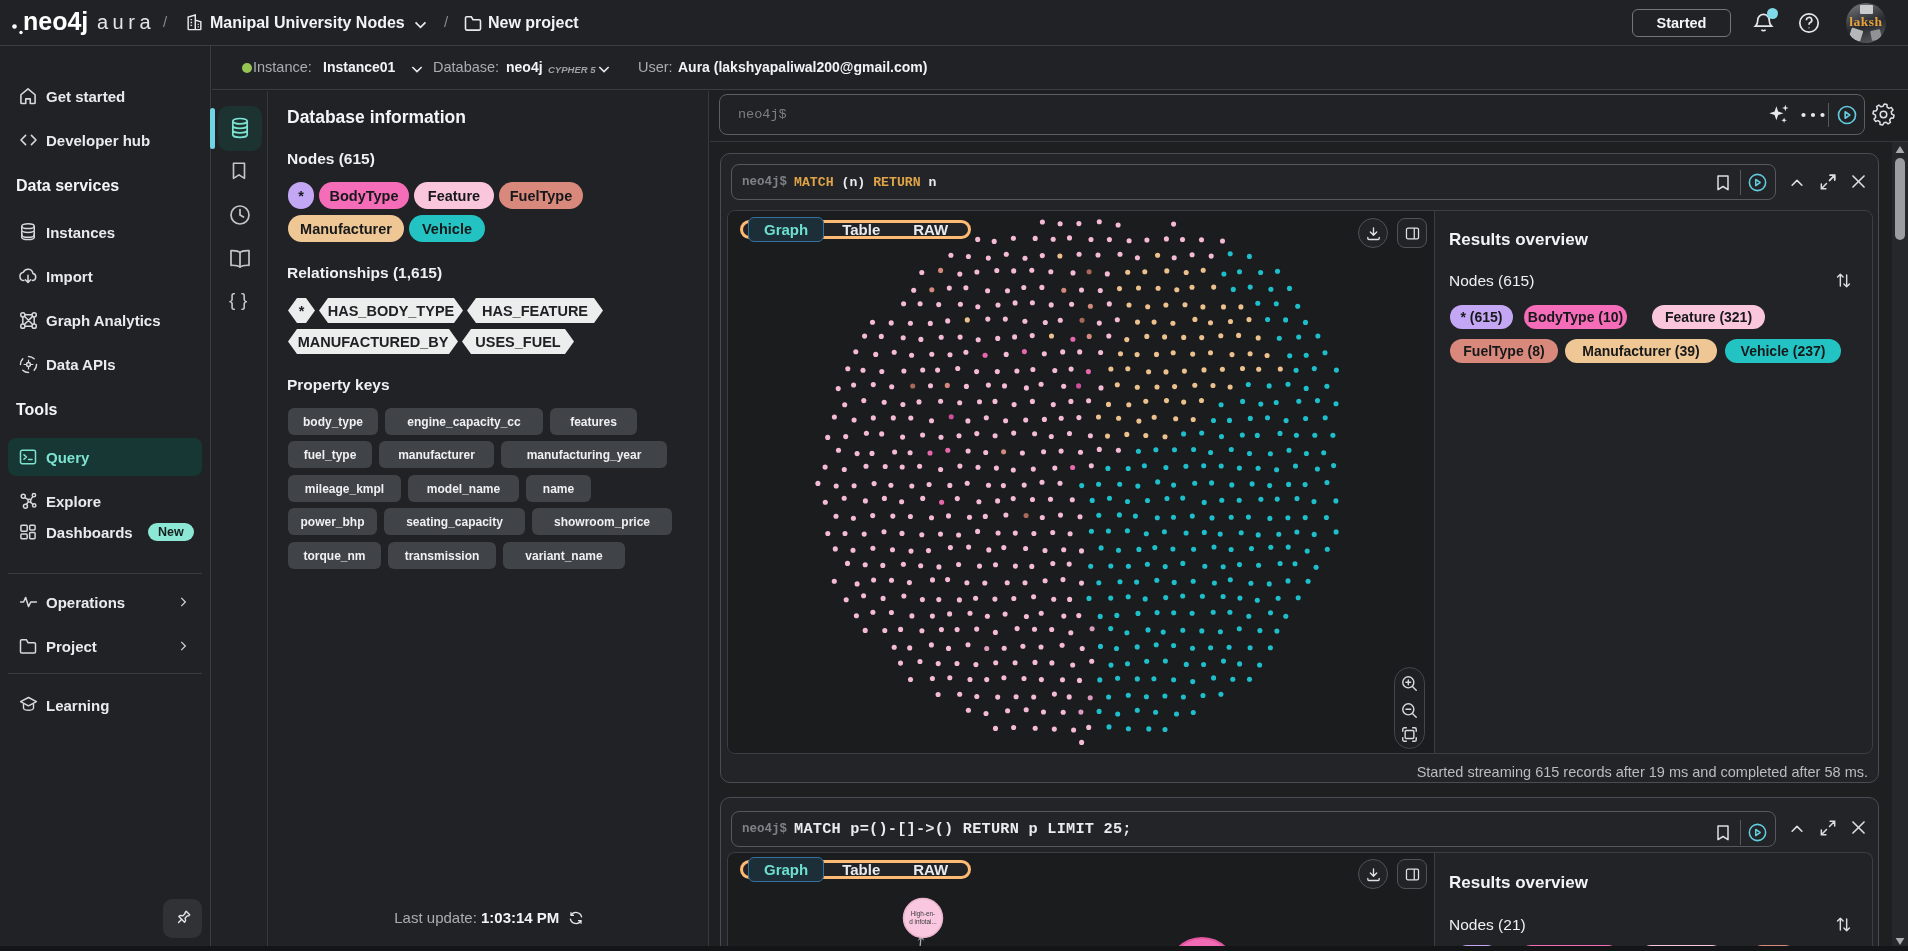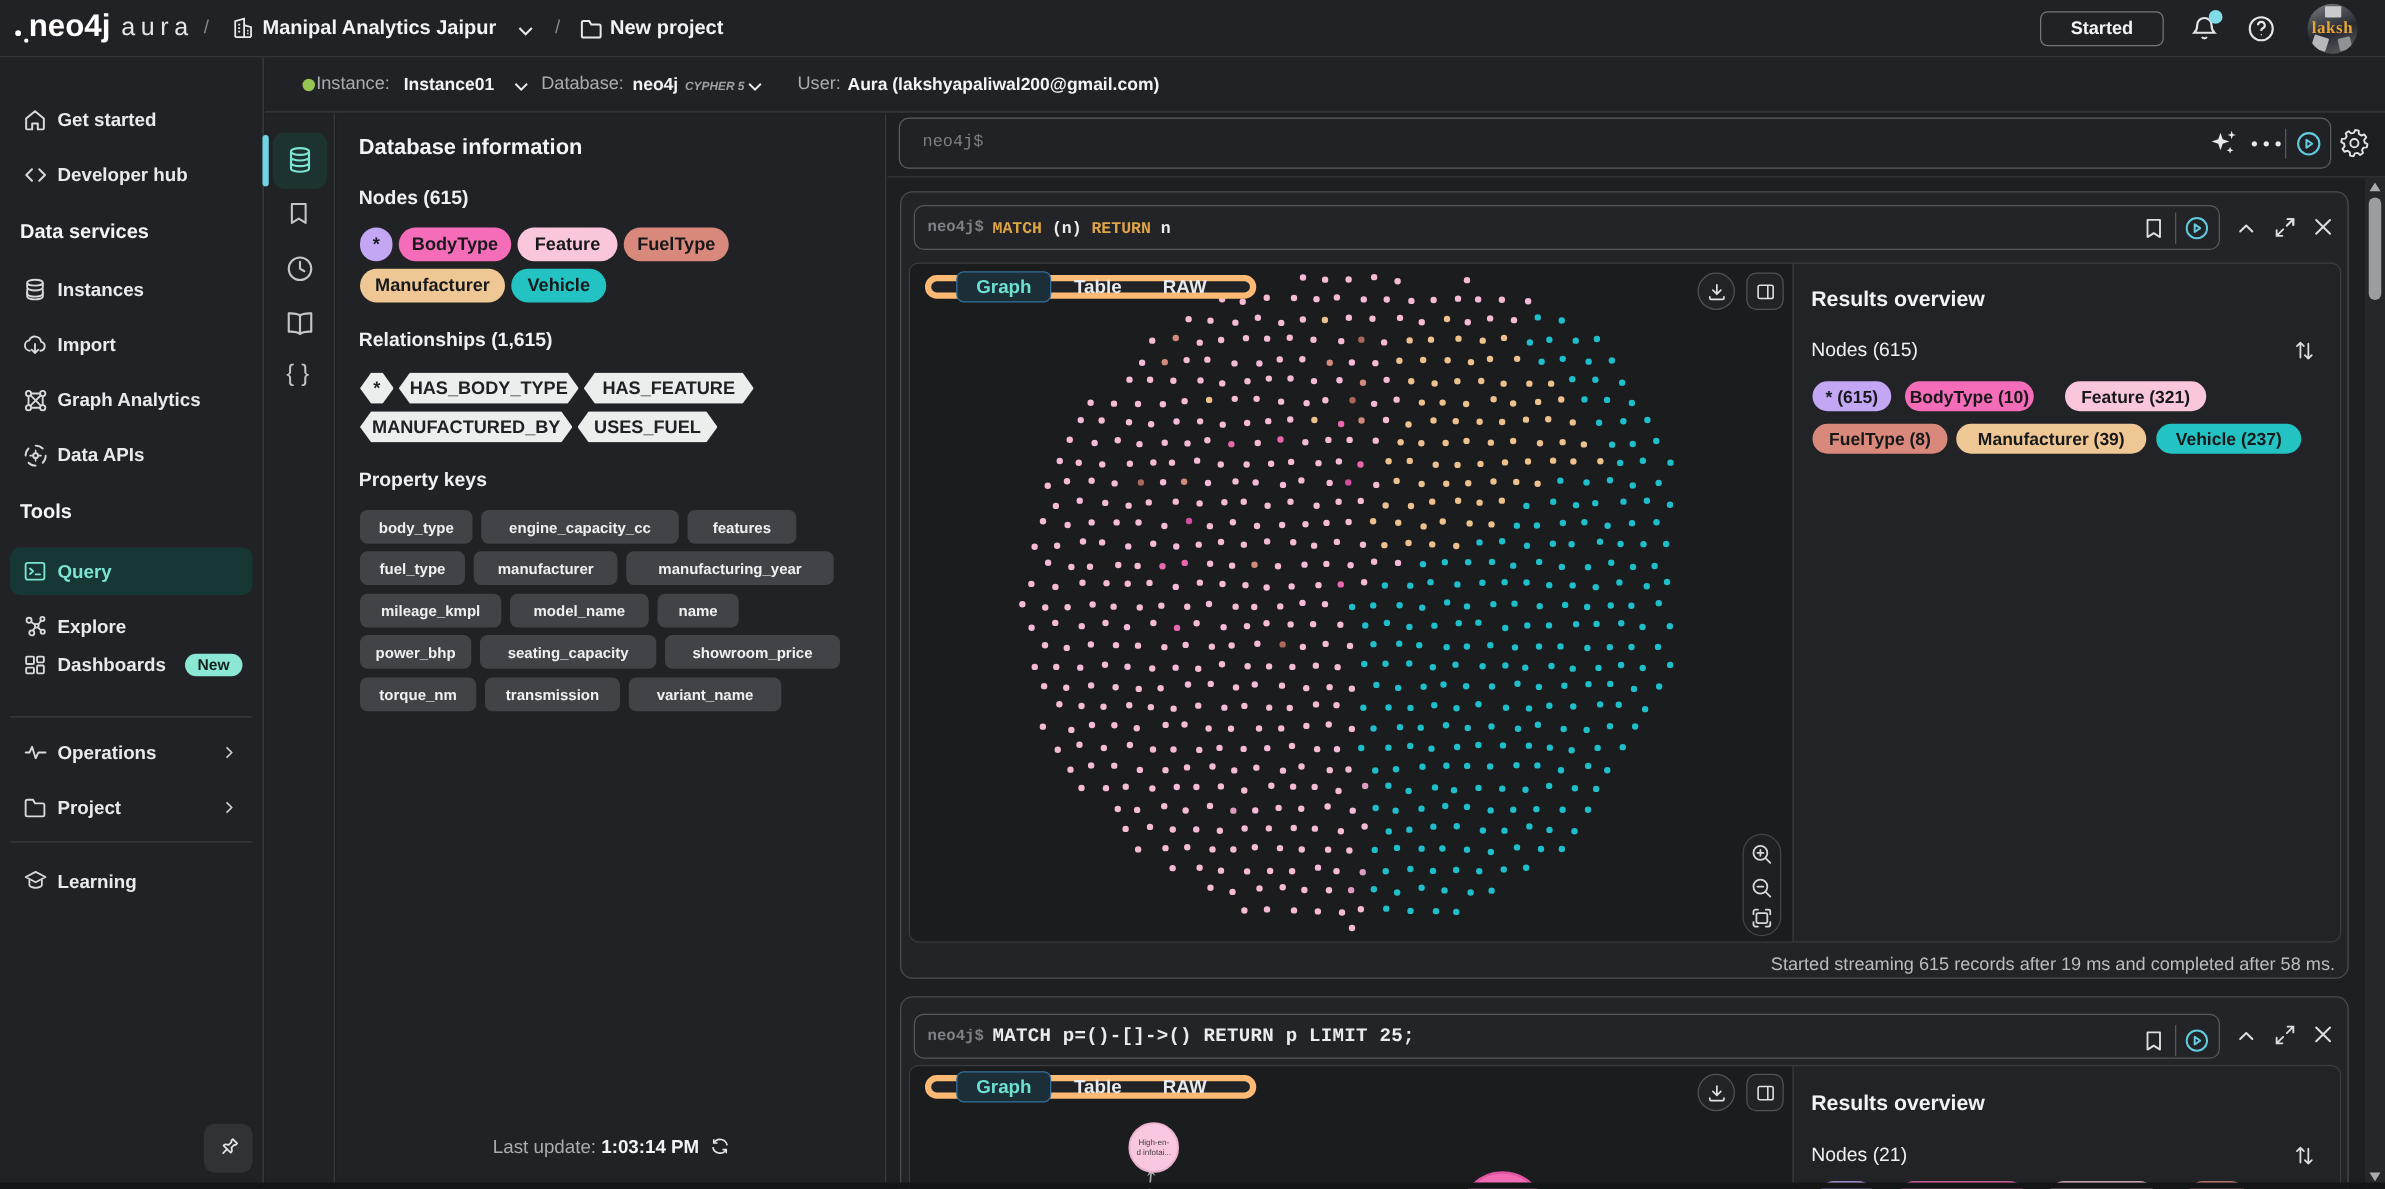--- a/index.html
+++ b/index.html
@@ -41,21 +41,21 @@
 #lastupd b { color:#f2f3f5; font-weight:700; }
 
 #qpanel { position:absolute; left:710px; top:91px; width:1198px; height:860px; background:#1e1f21; }
 #qinput { position:absolute; left:9px; top:3px; width:1146px; height:41px; border:1px solid #5b5e63; border-radius:8px; background:#212225; }
 .mono { font-family:"Liberation Mono", monospace; }
 #qdivider { position:absolute; left:0px; top:50px; width:1198px; height:1px; background:#35373b; }
 .frame { position:absolute; left:10px; width:1159px; background:#232427; border:1px solid #4a4c51; border-radius:10px; }
 .fqbar { position:absolute; left:10px; top:10px; width:1045px; height:36px; border:1px solid #55585d; border-radius:8px; display:flex; align-items:center; }
 .fico { color:#dcdee1; }
 .resultbox { position:absolute; left:6px; top:56px; width:1146px; height:544px; background:#222327; border:1px solid #3b3d41; border-radius:8px; overflow:hidden; }
-.tabs { position:absolute; left:12px; top:9px; height:19px; border:5px solid #fdba74; border-radius:10px; background:#222326; display:flex; align-items:center; padding:0 20px; gap:3px; }
+.tabs { position:absolute; left:12px; top:9px; height:19px; border:3px solid #fdba74; border-radius:10px; background:#222326; display:flex; align-items:center; padding:0 5px; gap:3px; }
 .tab { height:25px; border-radius:6px; display:flex; align-items:center; justify-content:center; font-size:15px; font-weight:700; color:#e8eaec; padding:0 15px; }
 .tab.sel { color:#6ee0d0; background:#1c2f38; border:1px solid #35719c; }
 .canbtn { position:absolute; width:30px; height:30px; border:1px solid #505257; border-radius:8px; background:#222326; display:flex; align-items:center; justify-content:center; color:#dfe1e4; }
 .rpanel-title { position:absolute; color:#f2f3f5; font-size:17px; font-weight:700; }
 .rpill { position:absolute; height:24px; border-radius:12px; color:#17181a; font-size:14px; font-weight:700; display:flex; align-items:center; justify-content:center; }
 .statusline { position:absolute; right:10px; color:#b9bcc1; font-size:14.5px; }
 .zbtn { position:absolute; left:0; width:26px; height:26px; color:#d7d9dc; display:flex; align-items:center; justify-content:center; }
 .zoomwrap { position:absolute; left:666px; top:456px; width:31px; height:82px; border:1px solid #44464b; border-radius:16px; background:#1f2023; }
 
 #vscroll { position:absolute; left:1892px; top:142px; width:16px; height:809px; background:#26272a; }
@@ -70,21 +70,21 @@
       <circle cx="11" cy="11.5" r="1.7" fill="#fff"></circle>
     </svg>
   <div class="abs" style="left:23px;top:7px;font-size:25px;font-weight:700;color:#fff;letter-spacing:0px;">neo4j</div>
   <div class="abs" style="left:97px;top:11px;font-size:20px;font-weight:400;color:#e4e5e7;letter-spacing:4.5px;">aura</div>
   <div class="abs" style="left:163px;top:13px;font-size:15px;color:#87898d;">/</div>
   <svg class="abs" style="left:185px;top:13px" width="19" height="19" viewBox="0 0 24 24" fill="none" stroke="#e8eaec" stroke-width="1.8">
       <path d="M4 21V5l9-2.5V21M13 9l7 2v10M4 21h16"></path>
       <path d="M7 8.5h2M7 12h2M7 15.5h2" stroke-width="1.6"></path>
       <path d="M16 14.5h1.5M16 17.5h1.5" stroke-width="1.6"></path>
     </svg>
-  <div class="crumb" style="left:210px;">Manipal Analytics Jaipur</div>
+  <div class="crumb" style="left:210px;">Manipal University Nodes</div>
   <svg class="abs" style="left:412px;top:16px" width="17" height="17" viewBox="0 0 24 24" fill="none" stroke="#e8eaec" stroke-width="2.4">
       <path d="M5 9l7 7 7-7"></path>
     </svg>
   <div class="abs" style="left:444px;top:13px;font-size:15px;color:#87898d;">/</div>
   <svg class="abs" style="left:463px;top:13px" width="20" height="20" viewBox="0 0 24 24" fill="none" stroke="#e8eaec" stroke-width="1.9">
       <path d="M3 7v12a1.5 1.5 0 0 0 1.5 1.5h15A1.5 1.5 0 0 0 21 19V9.5A1.5 1.5 0 0 0 19.5 8H12l-2-3.5H4.5A1.5 1.5 0 0 0 3 6z"></path>
     </svg>
   <div class="crumb" style="left:488px;">New project</div>
   <div id="fbbtn">Started</div>
   <svg class="abs" style="left:1752px;top:11px" width="23" height="24" viewBox="0 0 24 24" fill="none" stroke="#e4e6e9" stroke-width="1.8">

